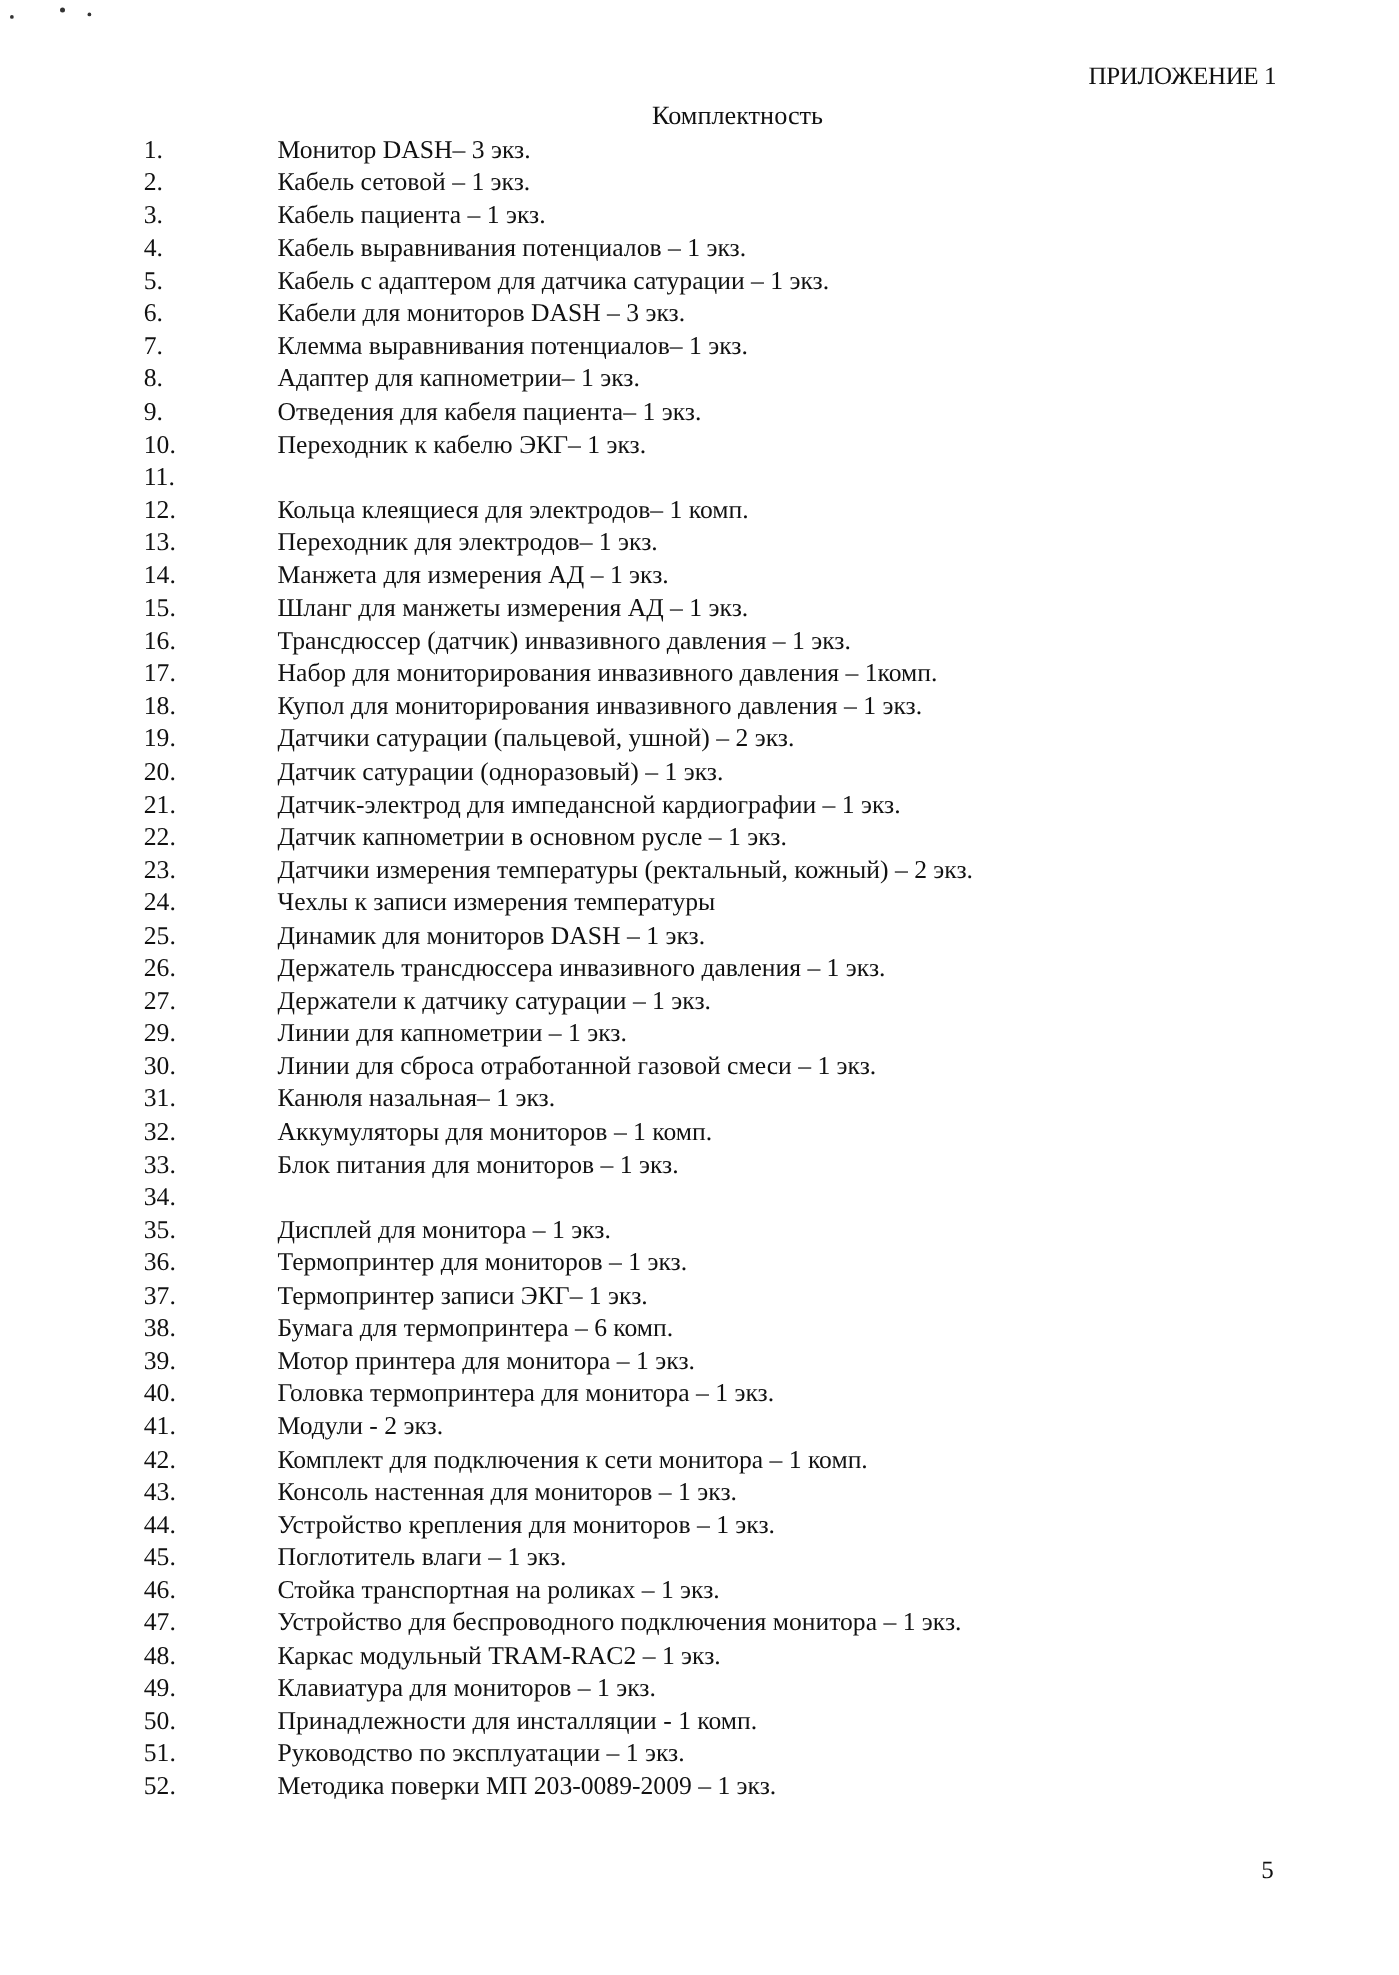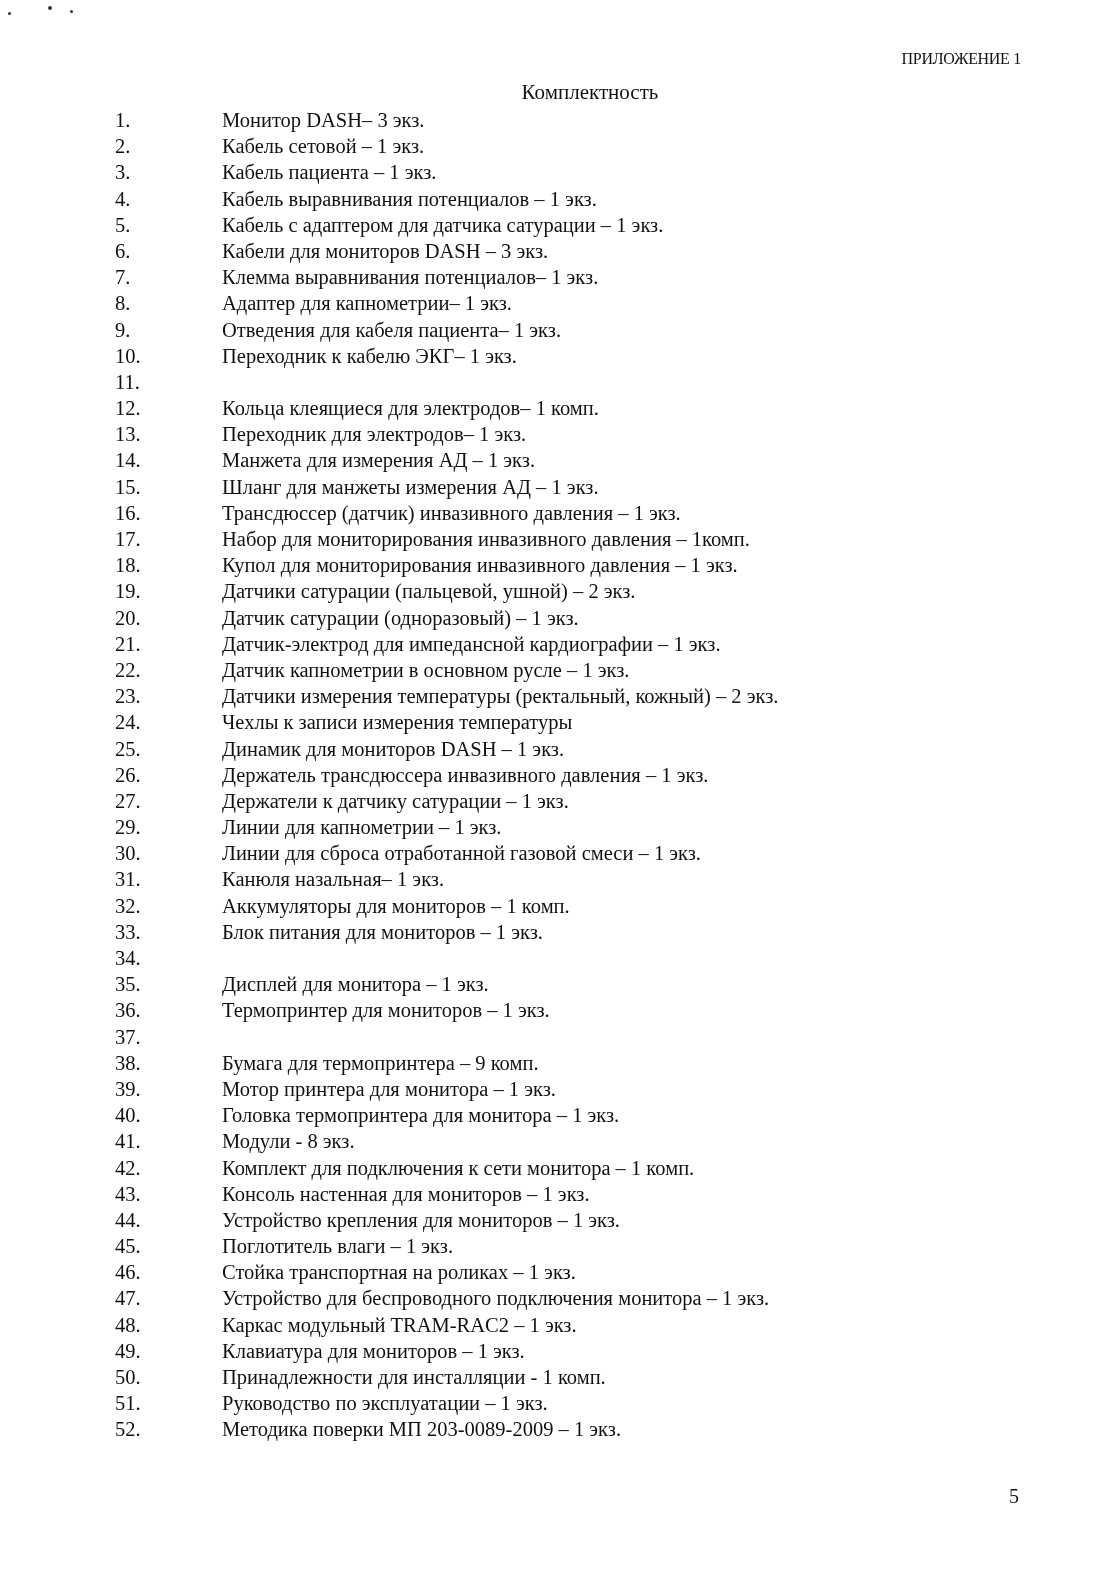--- a/index.html
+++ b/index.html
@@ -1,18 +1,18 @@
 <!DOCTYPE html>
 <html><head>
   <meta charset="utf-8">
   <style>
     html, body { margin: 0; padding: 0; background: #ffffff; }
     body { width: 1119px; height: 1580px; position: relative; overflow: hidden;
            font-family: "Liberation Serif", "DejaVu Serif", serif; color: #111; }
-    .appendix { position: absolute; right: 98px; top: 50px; font-size: 16px; letter-spacing: -0.3px; font-family: Liberation Serif, serif; }
+    .appendix { position: absolute; right: 98px; top: 50px; font-size: 20px; letter-spacing: -0.3px; font-family: Liberation Serif, serif; }
     .title { position: absolute; left: 0; width: 1180px; text-align: center; top: 80px; font-size: 21px; }
     .list { position: absolute; left: 115px; top: 107px; margin: 0; padding: 0; list-style: none; }
     .row { height: 26.2px; line-height: 26.2px; font-size: 20.5px; white-space: nowrap; display: flex; }
     .num { width: 107px; }
     .txt { }
     .pagenum { position: absolute; right: 100px; top: 1485px; font-size: 20px; }
     .speck { position: absolute; background: #333; border-radius: 50%; }
   </style>
 </head>
 <body>
@@ -158,36 +158,37 @@
     <li class="row">
       <span class="num">35.</span>
       <span class="txt">Дисплей для монитора – 1 экз.</span>
     </li>
     <li class="row">
       <span class="num">36.</span>
       <span class="txt">Термопринтер для мониторов – 1 экз.</span>
     </li>
     <li class="row">
       <span class="num">37.</span>
+      <span class="txt">Термопринтер записи ЭКГ– 1 экз.</span>
     </li>
     <li class="row">
       <span class="num">38.</span>
-      <span class="txt">Бумага для термопринтера – 9 комп.</span>
+      <span class="txt">Бумага для термопринтера – 6 комп.</span>
     </li>
     <li class="row">
       <span class="num">39.</span>
       <span class="txt">Мотор принтера для монитора – 1 экз.</span>
     </li>
     <li class="row">
       <span class="num">40.</span>
       <span class="txt">Головка термопринтера для монитора – 1 экз.</span>
     </li>
     <li class="row">
       <span class="num">41.</span>
-      <span class="txt">Модули  - 8 экз.</span>
+      <span class="txt">Модули  - 2 экз.</span>
     </li>
     <li class="row">
       <span class="num">42.</span>
       <span class="txt">Комплект для подключения к сети монитора – 1 комп.</span>
     </li>
     <li class="row">
       <span class="num">43.</span>
       <span class="txt">Консоль настенная для мониторов – 1 экз.</span>
     </li>
     <li class="row">

